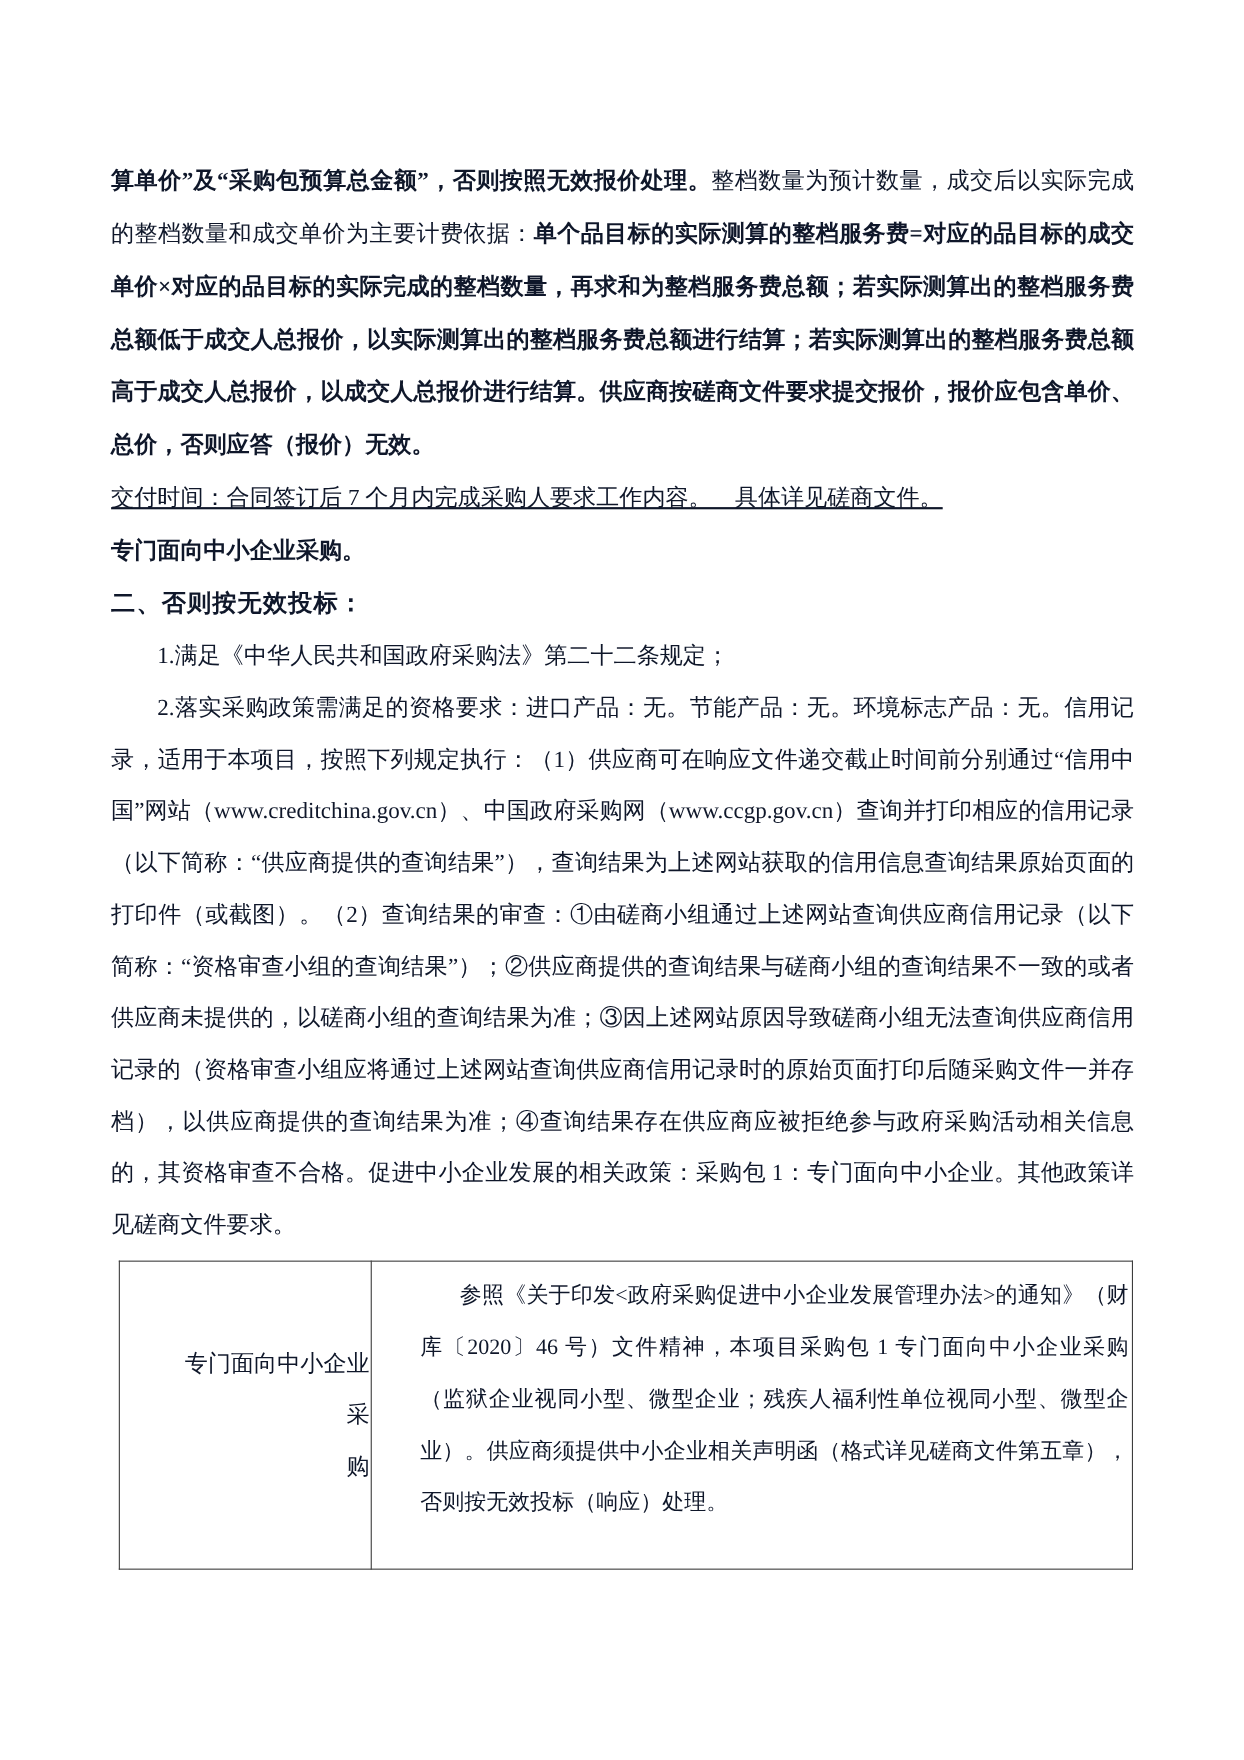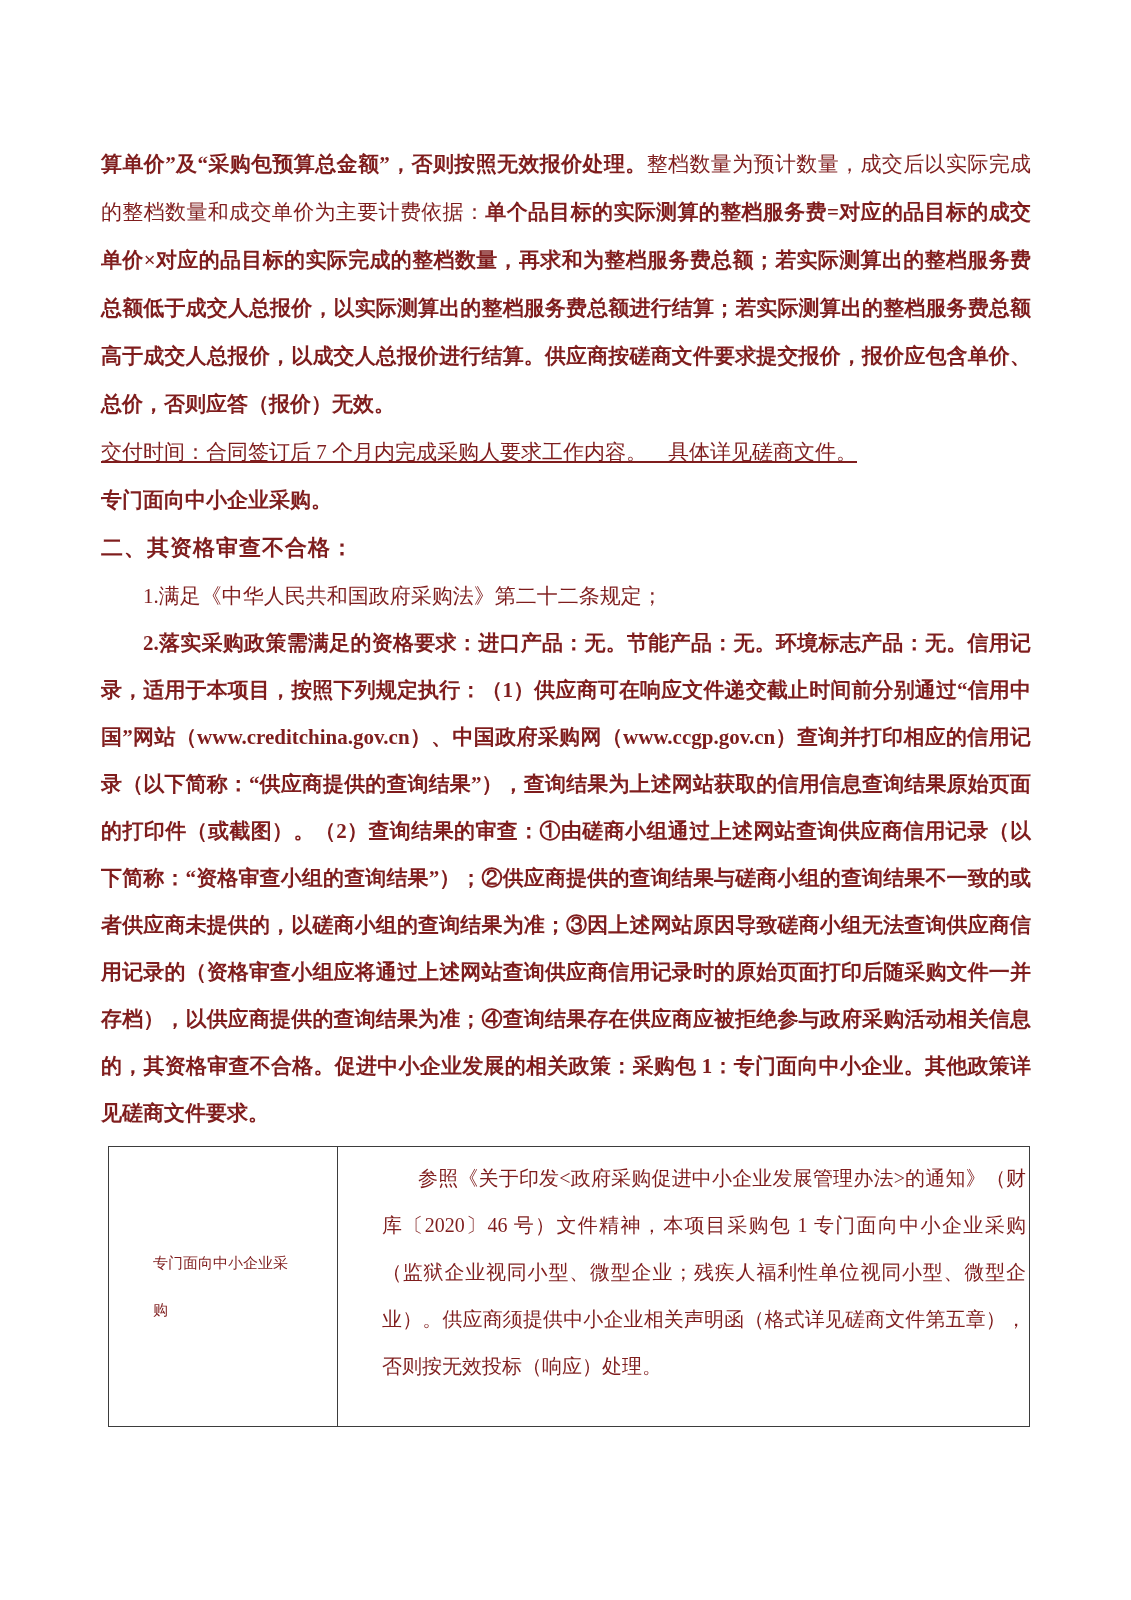--- a/index.html
+++ b/index.html
@@ -7,21 +7,21 @@
     padding: 0;
     background: #ffffff;
   }
   .page {
     position: relative;
     width: 1131px;
     height: 1433px;
     background: #ffffff;
     box-sizing: border-box;
     padding: 140px 100px 0 101px;
-    color: #7f1d1d;
+    color: #0f172a;
     font-family: "Liberation Serif", "DejaVu Serif", serif;
     overflow: hidden;
   }
   p { margin: 0; }
   .body-text {
     font-size: 21px;
     line-height: 48px;
     text-align: justify;
     text-align-last: left;
   }
@@ -48,44 +48,43 @@
     font-size: 21px;
     line-height: 48px;
     text-indent: 42px;
   }
   .qual-item-2 {
     font-size: 21px;
     line-height: 47px;
     text-indent: 42px;
     text-align: justify;
     text-align-last: left;
-    font-weight: bold;
   }
   .qual-item-3 {
     font-size: 21px;
     line-height: 47px;
     text-indent: 42px;
     margin-top: 12px;
   }
   table.qual-table {
     border-collapse: collapse;
     table-layout: fixed;
     width: 922px;
     margin-left: 7px;
     margin-top: 9px;
   }
   table.qual-table td {
     border: 1px solid #3d3d3d;
     padding-left: 44px;
   }
   .label-cell {
     width: 183px;
-    text-align: left;
+    text-align: right;
     vertical-align: middle;
-    font-size: 15px;
+    font-size: 21px;
     line-height: 47px;
     white-space: pre-line;
   }
   .content-cell {
     vertical-align: top;
     padding: 8px 3px 36px 3px;
     font-size: 20px;
     line-height: 47px;
     text-align: justify;
     text-align-last: left;
@@ -96,21 +95,21 @@
 <body>
 
 <div class="page">
 
   <p class="body-text"><span class="seg-bold">算单价”及“采购包预算总金额”，否则按照无效报价处理。</span><span class="seg-normal">整档数量为预计数量，成交后以实际完成的整档数量和成交单价为主要计费依据：</span><span class="seg-bold">单个品目标的实际测算的整档服务费=对应的品目标的成交单价×对应的品目标的实际完成的整档数量，再求和为整档服务费总额；若实际测算出的整档服务费总额低于成交人总报价，以实际测算出的整档服务费总额进行结算；若实际测算出的整档服务费总额高于成交人总报价，以成交人总报价进行结算。供应商按磋商文件要求提交报价，报价应包含单价、总价，否则应答（报价）无效。</span></p>
 
   <p class="delivery-line">交付时间：合同签订后 7 个月内完成采购人要求工作内容。　具体详见磋商文件。</p>
 
   <p class="no-consortium">专门面向中小企业采购。</p>
 
-  <p class="section-heading">二、其资格审查不合格：</p>
+  <p class="section-heading">二、否则按无效投标：</p>
 
   <p class="qual-item-1">1.满足《中华人民共和国政府采购法》第二十二条规定；</p>
 
   <p class="qual-item-2">2.落实采购政策需满足的资格要求：进口产品：无。节能产品：无。环境标志产品：无。信用记录，适用于本项目，按照下列规定执行：（1）供应商可在响应文件递交截止时间前分别通过“信用中国”网站（www.creditchina.gov.cn）、中国政府采购网（www.ccgp.gov.cn）查询并打印相应的信用记录（以下简称：“供应商提供的查询结果”），查询结果为上述网站获取的信用信息查询结果原始页面的打印件（或截图）。（2）查询结果的审查：①由磋商小组通过上述网站查询供应商信用记录（以下简称：“资格审查小组的查询结果”）；②供应商提供的查询结果与磋商小组的查询结果不一致的或者供应商未提供的，以磋商小组的查询结果为准；③因上述网站原因导致磋商小组无法查询供应商信用记录的（资格审查小组应将通过上述网站查询供应商信用记录时的原始页面打印后随采购文件一并存档），以供应商提供的查询结果为准；④查询结果存在供应商应被拒绝参与政府采购活动相关信息的，其资格审查不合格。促进中小企业发展的相关政策：采购包 1：专门面向中小企业。其他政策详见磋商文件要求。</p>
 
 
   <table class="qual-table">
     <tbody>
       <tr>
         <td class="label-cell">专门面向中小企业采

